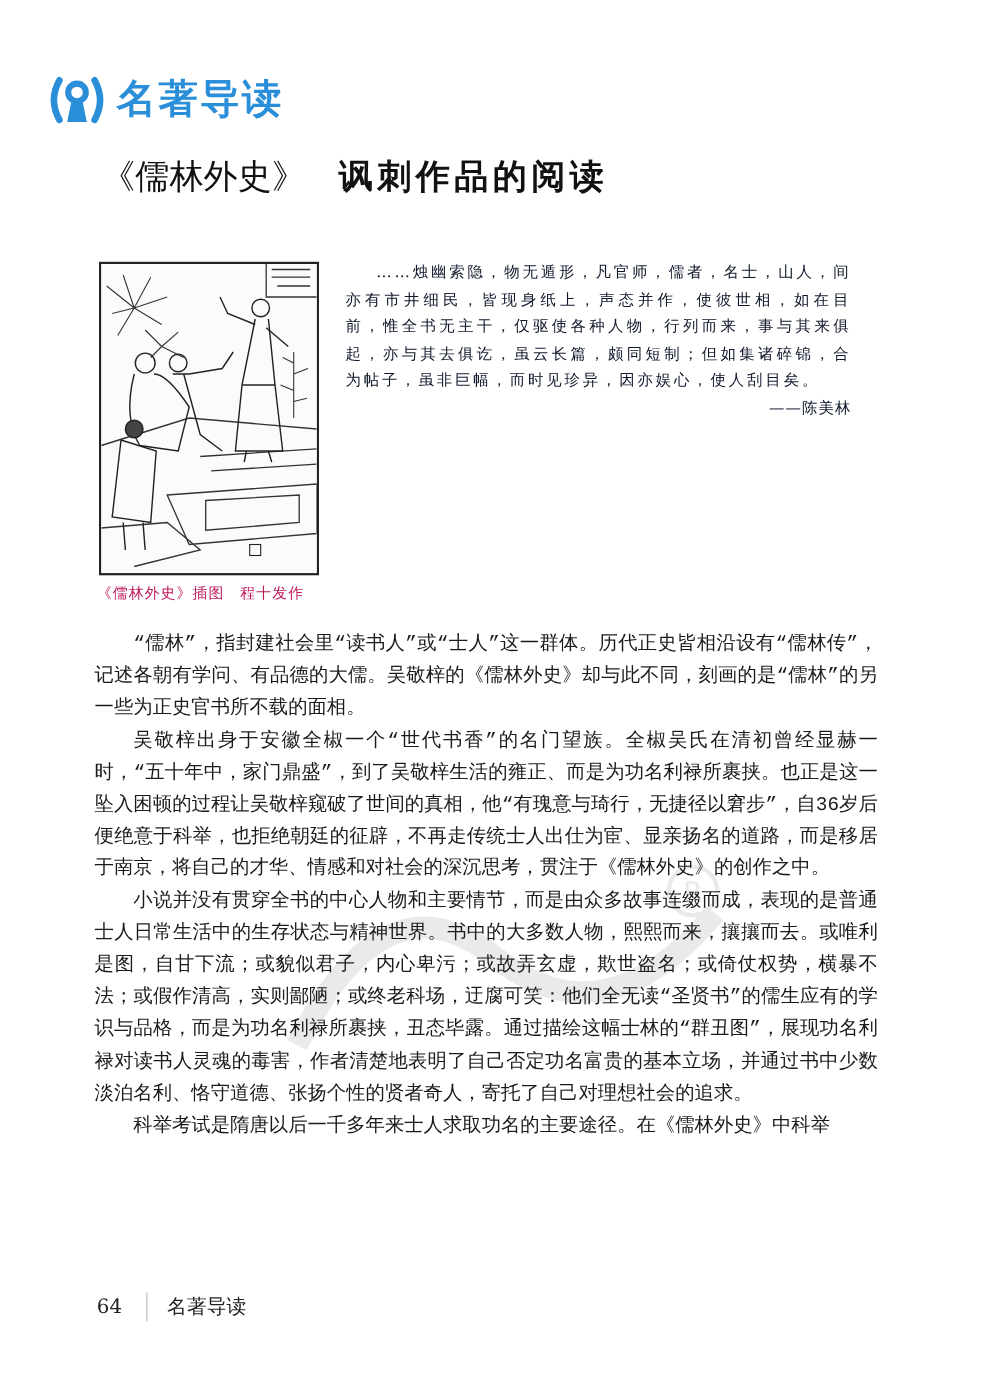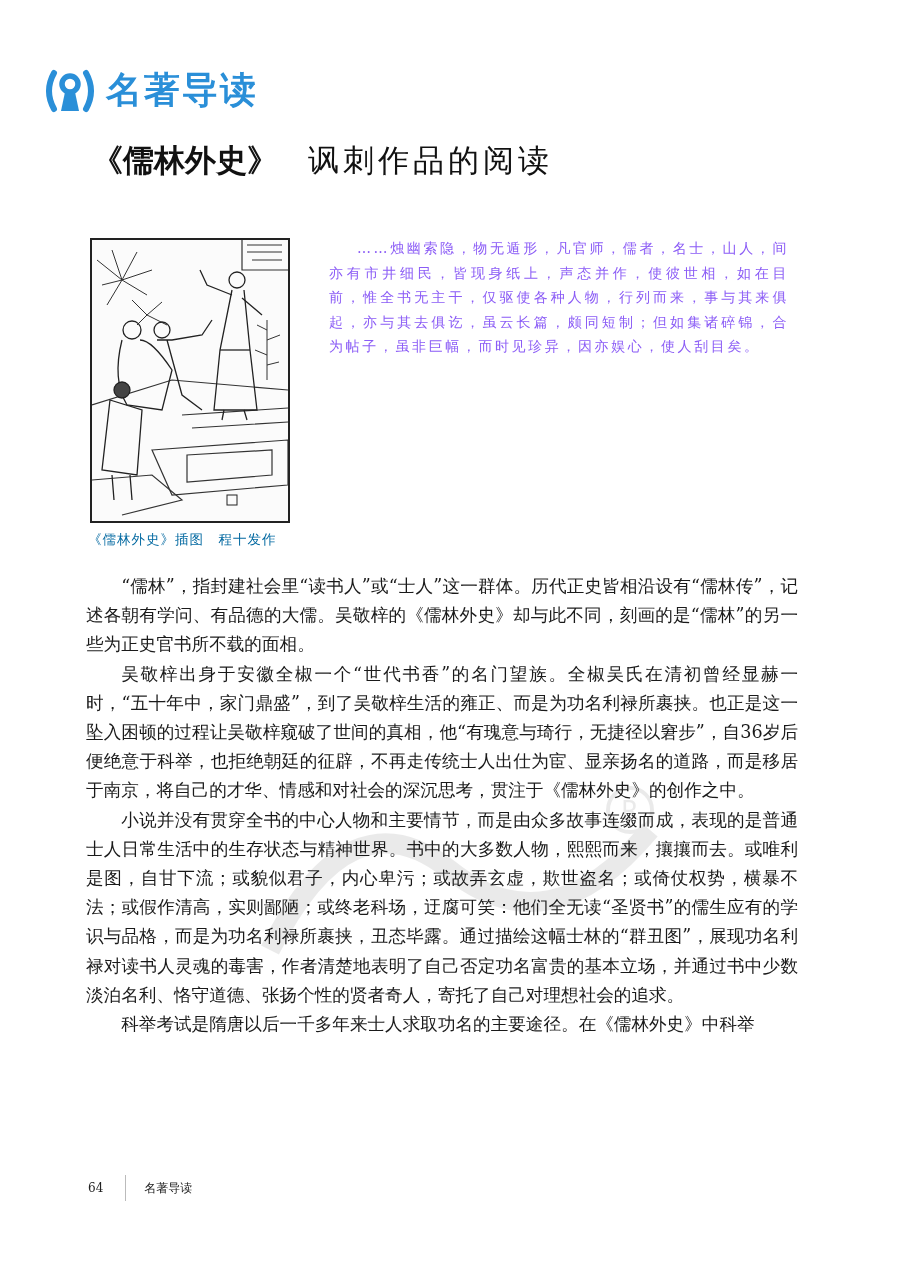--- a/index.html
+++ b/index.html
@@ -14,54 +14,53 @@
     }
     .section-icon { width: 52px; height: 48px; }
     .section-title {
       font-family: "DejaVu Sans", "Liberation Sans", sans-serif;
       font-size: 36px; font-weight: bold; color: #2a8fd8; letter-spacing: 2px;
     }
     .article-title {
       position: absolute; left: 92px; top: 140px;
       font-size: 31px; color: #111; white-space: nowrap;
     }
-    .article-title .book { font-weight: bold; }
-    .article-title .sub { margin-left: 30px; font-weight: normal; letter-spacing: 4px; }
+    .article-title .book { font-weight: normal; }
+    .article-title .sub { margin-left: 30px; font-weight: bold; letter-spacing: 4px; }
 
     .illustration {
       position: absolute; left: 90px; top: 238px; width: 200px; height: 285px;
       border: 2px solid #222; box-sizing: border-box; background: #fafafa; overflow: hidden;
     }
     .illus-caption {
       position: absolute; left: 88px; top: 531px; width: 210px;
-      font-size: 13.5px; color: #0369a1; letter-spacing: 1px; white-space: nowrap;
+      font-size: 13.5px; color: #be185d; letter-spacing: 1px; white-space: nowrap;
     }
     .quote-block {
       position: absolute; left: 314px; top: 236px; width: 460px;
-      color: #8b5cf6; font-size: 14px; line-height: 24.5px; letter-spacing: 2.6px;
+      color: #0f172a; font-size: 14px; line-height: 24.5px; letter-spacing: 2.6px;
       font-family: "DejaVu Serif", serif;
-      margin-left: 15px;
     }
     .quote-block p { margin: 0; text-align: justify; }
     .quote-block .indent { text-indent: 2em; }
     .quote-block .source { text-align: right; letter-spacing: 1px; }
 
     .body-text {
       position: absolute; left: 86px; top: 572px; width: 712px;
       font-size: 17.6px; line-height: 29.2px; color: #1a1a1a;
     }
-    .body-text p { margin: 0; text-indent: 2em; text-align: justify; }
+    .body-text p { margin: 0; text-indent: 2em; text-align: justify; font-family: Liberation Mono, monospace; }
 
     .watermark {
       position: absolute; left: 250px; top: 770px; width: 450px; height: 200px;
       opacity: 0.08; pointer-events: none;
     }
     .footer {
       position: absolute; left: 88px; top: 1175px;
-      display: flex; align-items: center; font-size: 12px; color: #222;
+      display: flex; align-items: center; font-size: 18px; color: #222;
     }
     .footer .divider {
       width: 1px; height: 26px; background: #bbb; margin: 0 18px 0 22px;
     }
   </style>
 </head>
 <body>
 
 <div class="section-header">
   <svg class="section-icon" viewBox="0 0 52 48">
@@ -118,20 +117,21 @@
       <path d="M175 80 L175 140 M175 90 L165 85 M175 100 L188 95 M175 115 L163 110 M175 125 L187 122"></path>
     </g>
 
     <rect x="135" y="255" width="10" height="10" stroke="#222" fill="none"></rect>
   </svg>
 </div>
 <div class="illus-caption">《儒林外史》插图　程十发作</div>
 
 <div class="quote-block">
   <p class="indent">……烛幽索隐，物无遁形，凡官师，儒者，名士，山人，间亦有市井细民，皆现身纸上，声态并作，使彼世相，如在目前，惟全书无主干，仅驱使各种人物，行列而来，事与其来俱起，亦与其去俱讫，虽云长篇，颇同短制；但如集诸碎锦，合为帖子，虽非巨幅，而时见珍异，因亦娱心，使人刮目矣。</p>
+  <p class="source">——陈美林</p>
 </div>
 
 <svg class="watermark" viewBox="0 0 450 200">
   <path d="M20 180 Q100 20 200 100 T400 60" stroke="#000" stroke-width="20" fill="none"></path>
   <circle cx="380" cy="40" r="22" stroke="#000" stroke-width="4" fill="none"></circle>
   <text x="371" y="50" font-size="26" font-family="DejaVu Sans, sans-serif">R</text>
 </svg>
 
 <div class="body-text">
   <p>“儒林”，指封建社会里“读书人”或“士人”这一群体。历代正史皆相沿设有“儒林传”，记述各朝有学问、有品德的大儒。吴敬梓的《儒林外史》却与此不同，刻画的是“儒林”的另一些为正史官书所不载的面相。</p>

